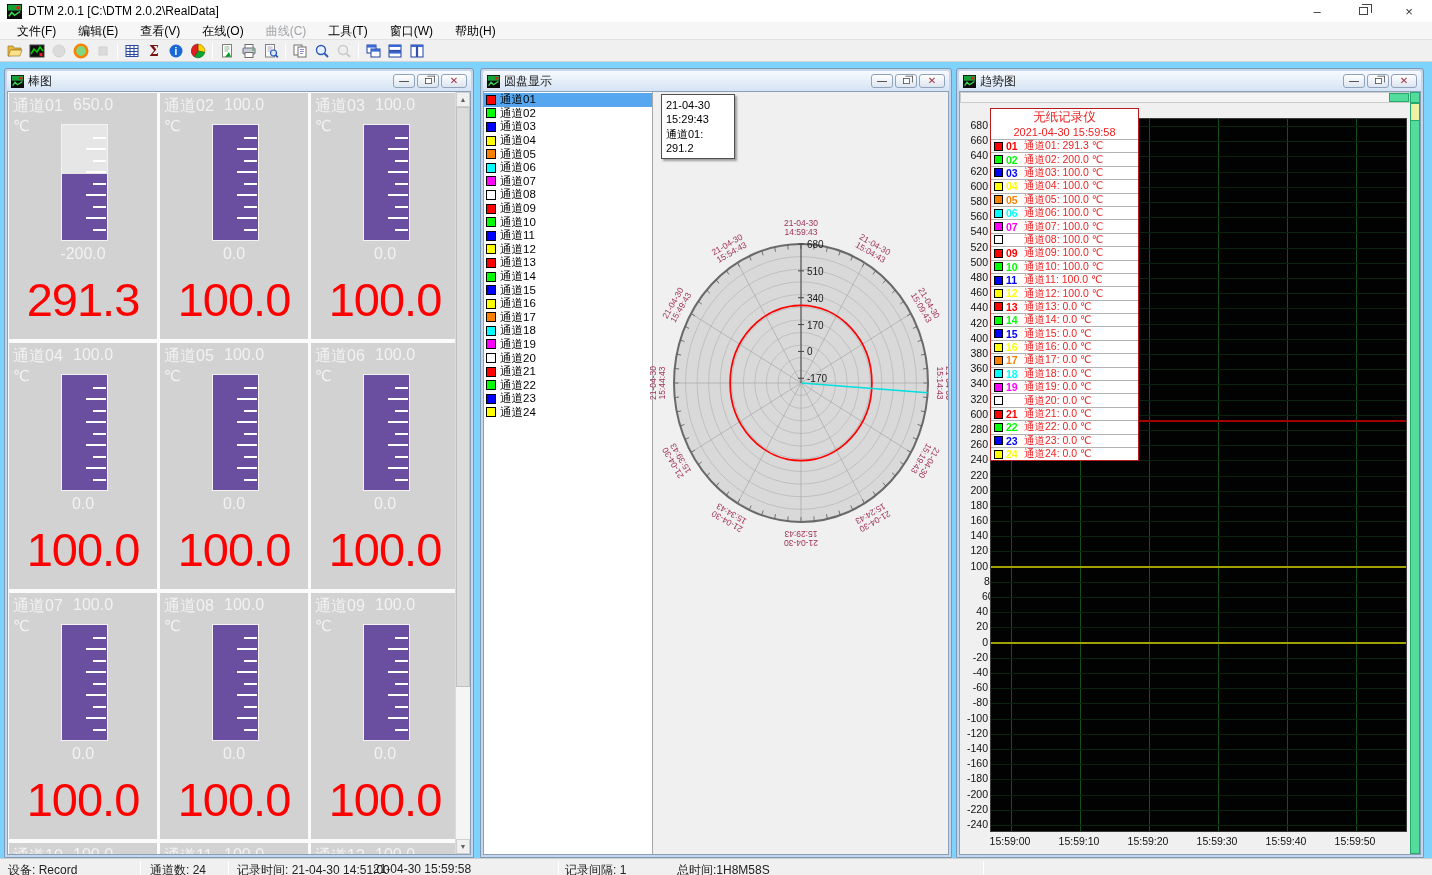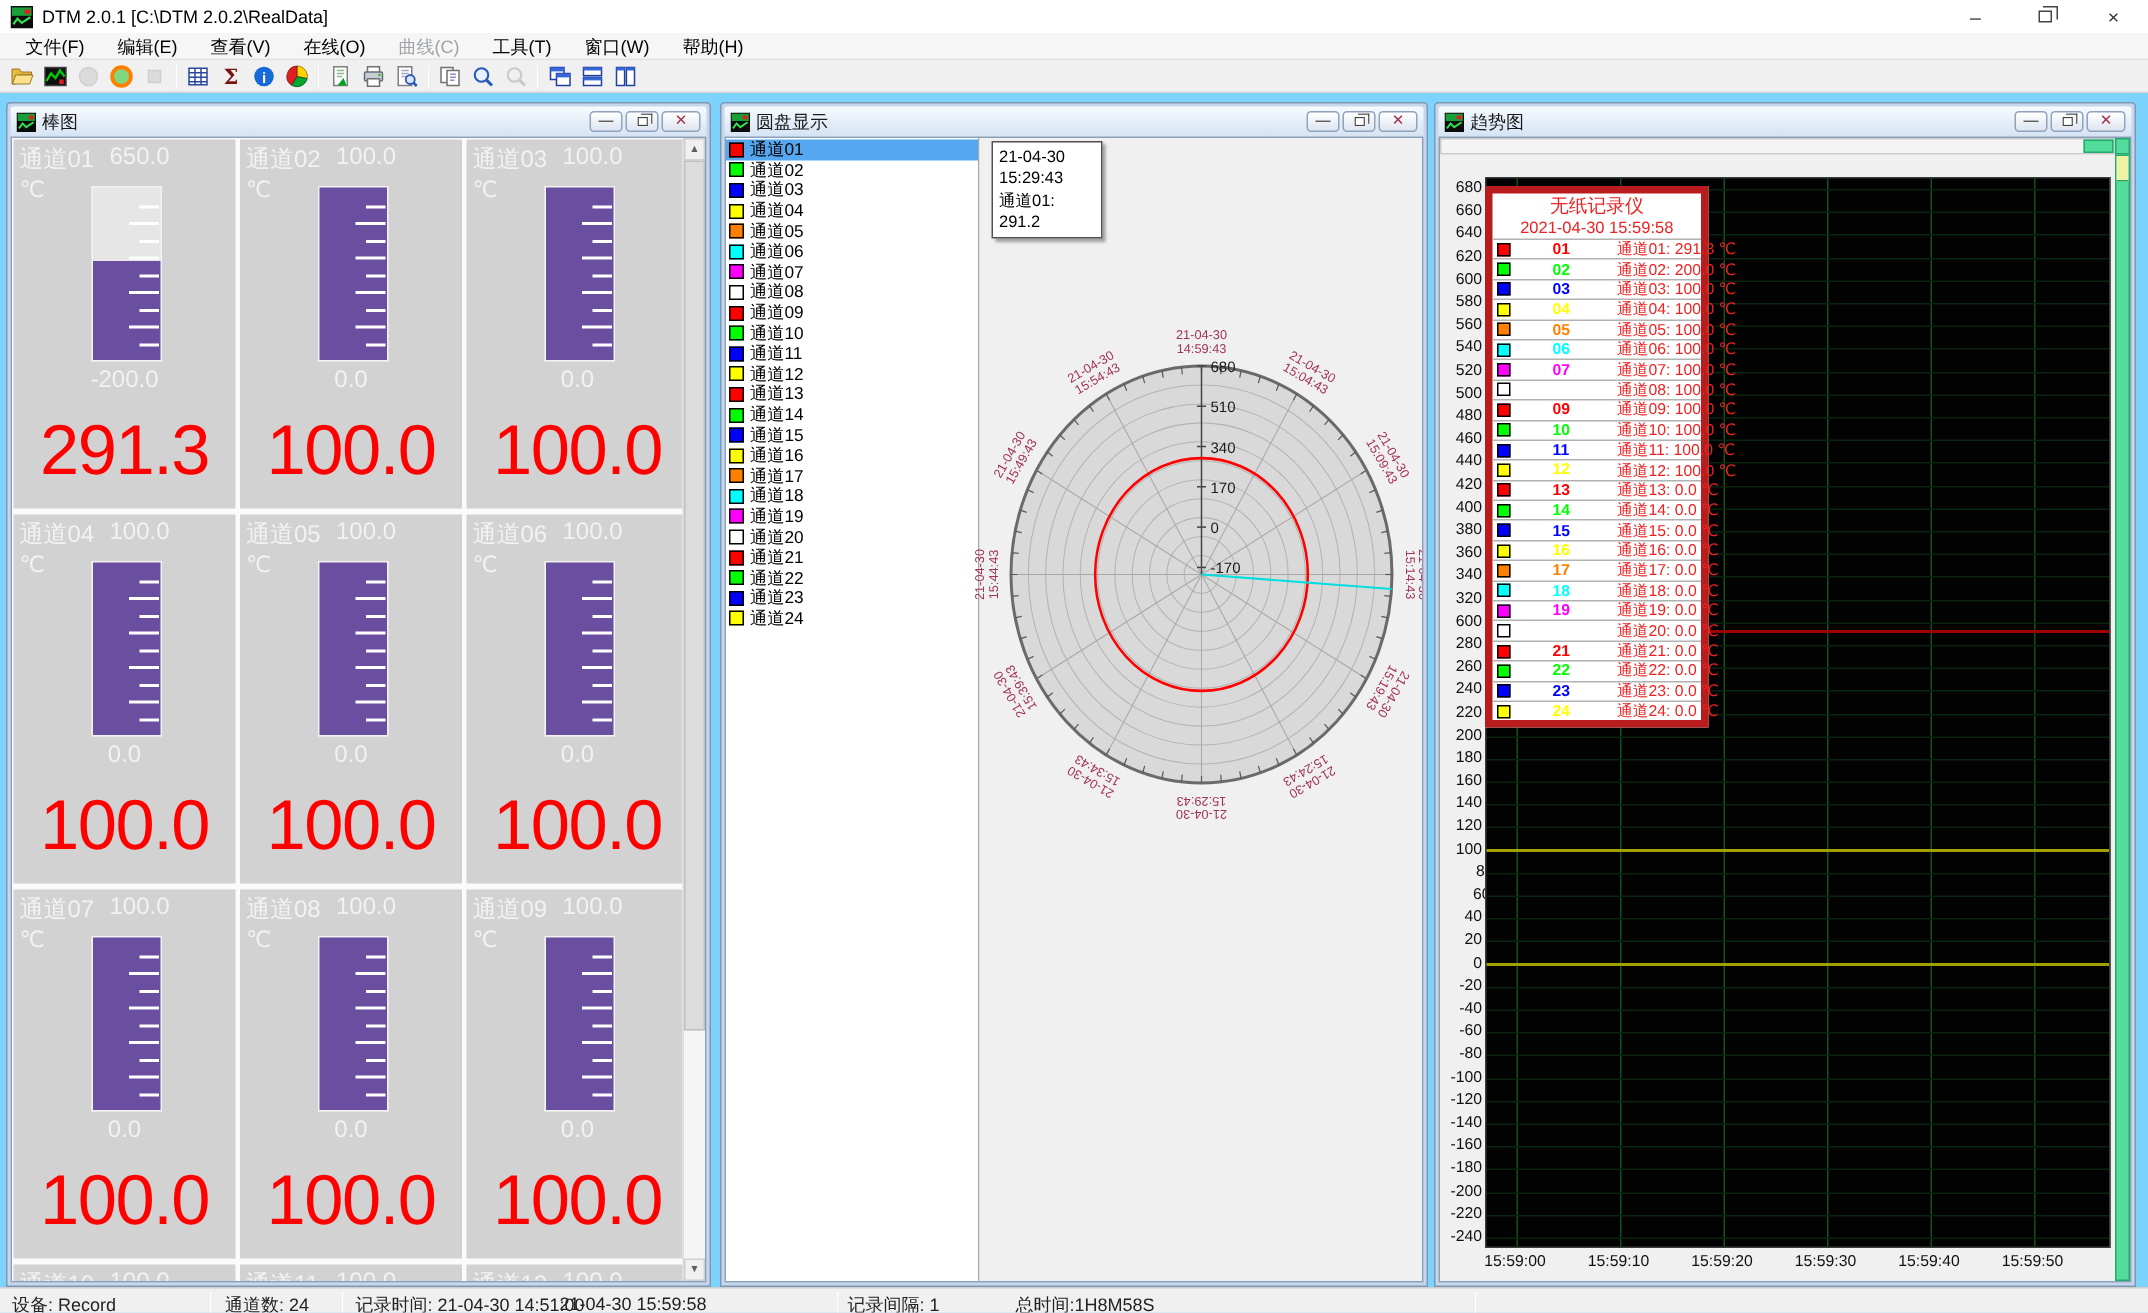--- a/index.html
+++ b/index.html
@@ -68,24 +68,24 @@
   .hthumb { position:absolute; right:0; top:0; bottom:0; width:20px; background:#53dd9c; border:1px solid #27a96e; }
   .hcorner { position:absolute; right:0; top:0; width:10px; height:11px; background:#53dd9c; border:1px solid #27a96e; }
   .vscroll { position:absolute; right:0; top:11px; bottom:0; width:10px; background:#53dd9c; border:1px solid #27a96e; }
   .vthumb { position:absolute; left:0; right:0; top:0; height:17px; background:#eef2a4; border-bottom:1px solid #27a96e; }
   .ylab { position:absolute; width:28px; text-align:right; font-size:10.5px; color:#101010; height:12px; line-height:12px; }
   .trend-plot { position:absolute; left:30px; top:26px; width:417px; height:714px; background:#020202; border:1px solid #3c3c3c; overflow:hidden; }
   .gv { position:absolute; top:0; bottom:0; width:1px; background:#14501c; }
   .gh { position:absolute; left:0; right:0; height:1px; background:#0b2410; }
   .tline { position:absolute; left:0; right:0; height:2px; }
   .xlab { position:absolute; width:70px; text-align:center; font-size:10.5px; color:#101010; top:743px; }
-  .legend { position:absolute; left:30px; top:16px; width:149px; background:#ffffff; border:5px solid #b91c1c; z-index:5;margin-top:16px; }
+  .legend { position:absolute; left:30px; top:16px; width:149px; background:#ffffff; border:1px solid #b91c1c; z-index:5; }
   .ltitle { height:16px; text-align:center; color:#ee2222; font-size:12.5px; line-height:17px; }
   .ldate { height:14px; text-align:center; color:#ee2222; font-size:11px; line-height:14px; }
-  .lrow { height:13.4px; display:flex; align-items:center; border-top:1px solid #b2b2b2; box-shadow:inset 0 1px 0 #ffffff; padding-left:3px;gap:25px; }
+  .lrow { height:13.4px; display:flex; align-items:center; border-top:1px solid #b2b2b2; box-shadow:inset 0 1px 0 #ffffff; padding-left:3px; }
   .lrsw { width:9px; height:9px; border:1px solid #000; flex:none; }
   .lrnum { width:21px; padding-left:3px; font-size:10.5px; font-weight:bold; flex:none; }
   .lrtext { color:#ee2222; font-size:10.5px; white-space:nowrap; }
 
   
   .statusbar { position:absolute; left:0; top:858px; right:0; height:20px; background:#f0f0f0; border-top:1px solid #cfcfcf; }
   .sfield { position:absolute; top:3px; font-size:12px; color:#222; white-space:nowrap; }
   .sdiv { position:absolute; top:2px; bottom:2px; width:1px; background:#d6d6d6; border-right:1px solid #fff; }
 </style>
 </head>

